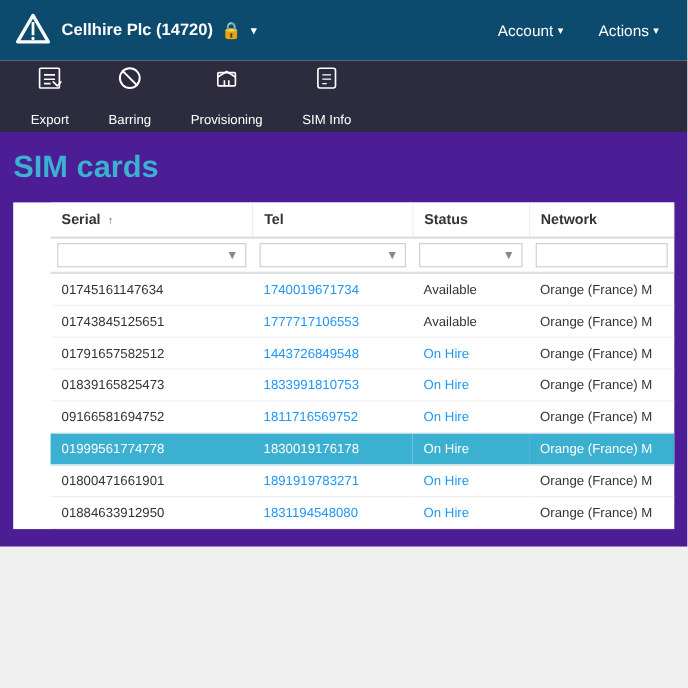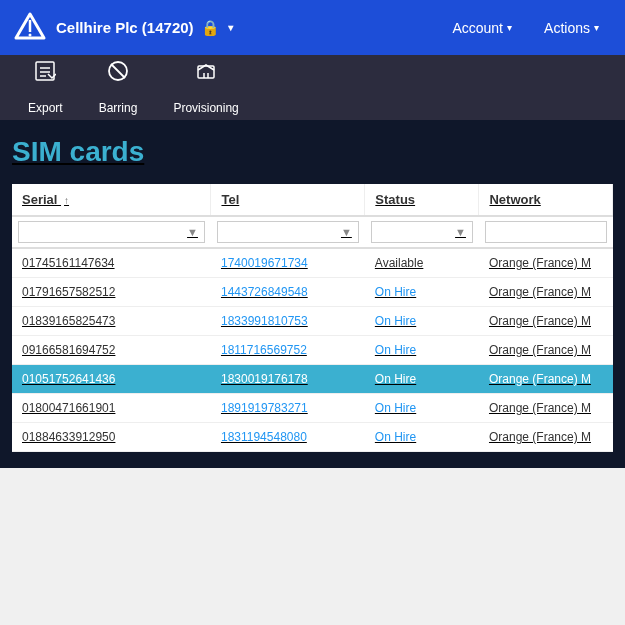--- a/index.html
+++ b/index.html
@@ -1,20 +1,20 @@
 <!DOCTYPE html>
 <html><head>
   <meta charset="utf-8">
   <style>
     * { margin: 0; padding: 0; box-sizing: border-box; }
     body { font-family: Arial, sans-serif; font-size: 13px; background: #f0f0f0; }
 
     
     .top-nav {
-      background: #1d4ed8;
+      background: #0c4a6e;
       display: flex;
       align-items: center;
       padding: 0 12px;
       height: 55px;
     }
     .brand {
       display: flex;
       align-items: center;
       gap: 8px;
       color: white;
@@ -66,34 +66,34 @@
       font-size: 12px;
     }
     .toolbar-icon {
       font-size: 20px;
       line-height: 1;
     }
 
     
     .page-content {
       padding: 16px 12px;
-      background: #0f172a;
-      text-decoration: underline;
+      background: #4c1d95;
     }
     .page-title {
       color: #3bb0d0;
       font-size: 28px;
       font-weight: bold;
       margin-bottom: 16px;
     }
 
     
     .table-container {
       background: white;
       overflow: hidden;
+      padding-left: 34px;
     }
     table {
       width: 100%;
       border-collapse: collapse;
     }
     thead tr {
       background: white;
       border-bottom: 2px solid #ddd;
     }
     thead th {
@@ -201,20 +201,31 @@
   <div class="toolbar-btn">
     <div class="toolbar-icon">
       <svg width="22" height="22" viewBox="0 0 22 22" fill="none">
         <rect x="3" y="6" width="16" height="12" rx="1" stroke="white" stroke-width="1.5"></rect>
         <polyline points="3,10 11,5 19,10" stroke="white" stroke-width="1.5" fill="none"></polyline>
         <line x1="9" y1="18" x2="9" y2="13" stroke="white" stroke-width="1.5"></line>
         <line x1="13" y1="18" x2="13" y2="13" stroke="white" stroke-width="1.5"></line>
       </svg>
     </div>
     <span>Provisioning</span>
+  </div>
+  <div class="toolbar-btn">
+    <div class="toolbar-icon">
+      <svg width="22" height="22" viewBox="0 0 22 22" fill="none">
+        <rect x="3" y="2" width="16" height="18" rx="2" stroke="white" stroke-width="1.5"></rect>
+        <line x1="7" y1="8" x2="15" y2="8" stroke="white" stroke-width="1.2"></line>
+        <line x1="7" y1="12" x2="15" y2="12" stroke="white" stroke-width="1.2"></line>
+        <line x1="7" y1="16" x2="11" y2="16" stroke="white" stroke-width="1.2"></line>
+      </svg>
+    </div>
+    <span>SIM Info</span>
   </div>
 </div>
 
 <div class="page-content">
   <div class="page-title">SIM cards</div>
 
   <div class="table-container">
     <table>
       <thead>
         <tr>
@@ -252,39 +263,45 @@
         </tr>
       </thead>
       <tbody id="table-body">
           <tr>
     <td class="col-serial">01745161147634</td>
     <td class="col-tel">1740019671734</td>
     <td class="col-status-available">Available</td>
     <td class="col-network">Orange (France) M</td>
   </tr>
           <tr>
+    <td class="col-serial">01743845125651</td>
+    <td class="col-tel">1777717106553</td>
+    <td class="col-status-available">Available</td>
+    <td class="col-network">Orange (France) M</td>
+  </tr>
+          <tr>
     <td class="col-serial">01791657582512</td>
     <td class="col-tel">1443726849548</td>
     <td class="col-status-onhire">On Hire</td>
     <td class="col-network">Orange (France) M</td>
   </tr>
           <tr>
     <td class="col-serial">01839165825473</td>
     <td class="col-tel">1833991810753</td>
     <td class="col-status-onhire">On Hire</td>
     <td class="col-network">Orange (France) M</td>
   </tr>
           <tr>
     <td class="col-serial">09166581694752</td>
     <td class="col-tel">1811716569752</td>
     <td class="col-status-onhire">On Hire</td>
     <td class="col-network">Orange (France) M</td>
   </tr>
           <tr class="selected">
-    <td class="col-serial">01051752641436</td>
+    <td class="col-serial">01999561774778</td>
     <td class="">1830019176178</td>
     <td class="">On Hire</td>
     <td class="col-network">Orange (France) M</td>
   </tr>
           <tr>
     <td class="col-serial">01800471661901</td>
     <td class="col-tel">1891919783271</td>
     <td class="col-status-onhire">On Hire</td>
     <td class="col-network">Orange (France) M</td>
   </tr>

